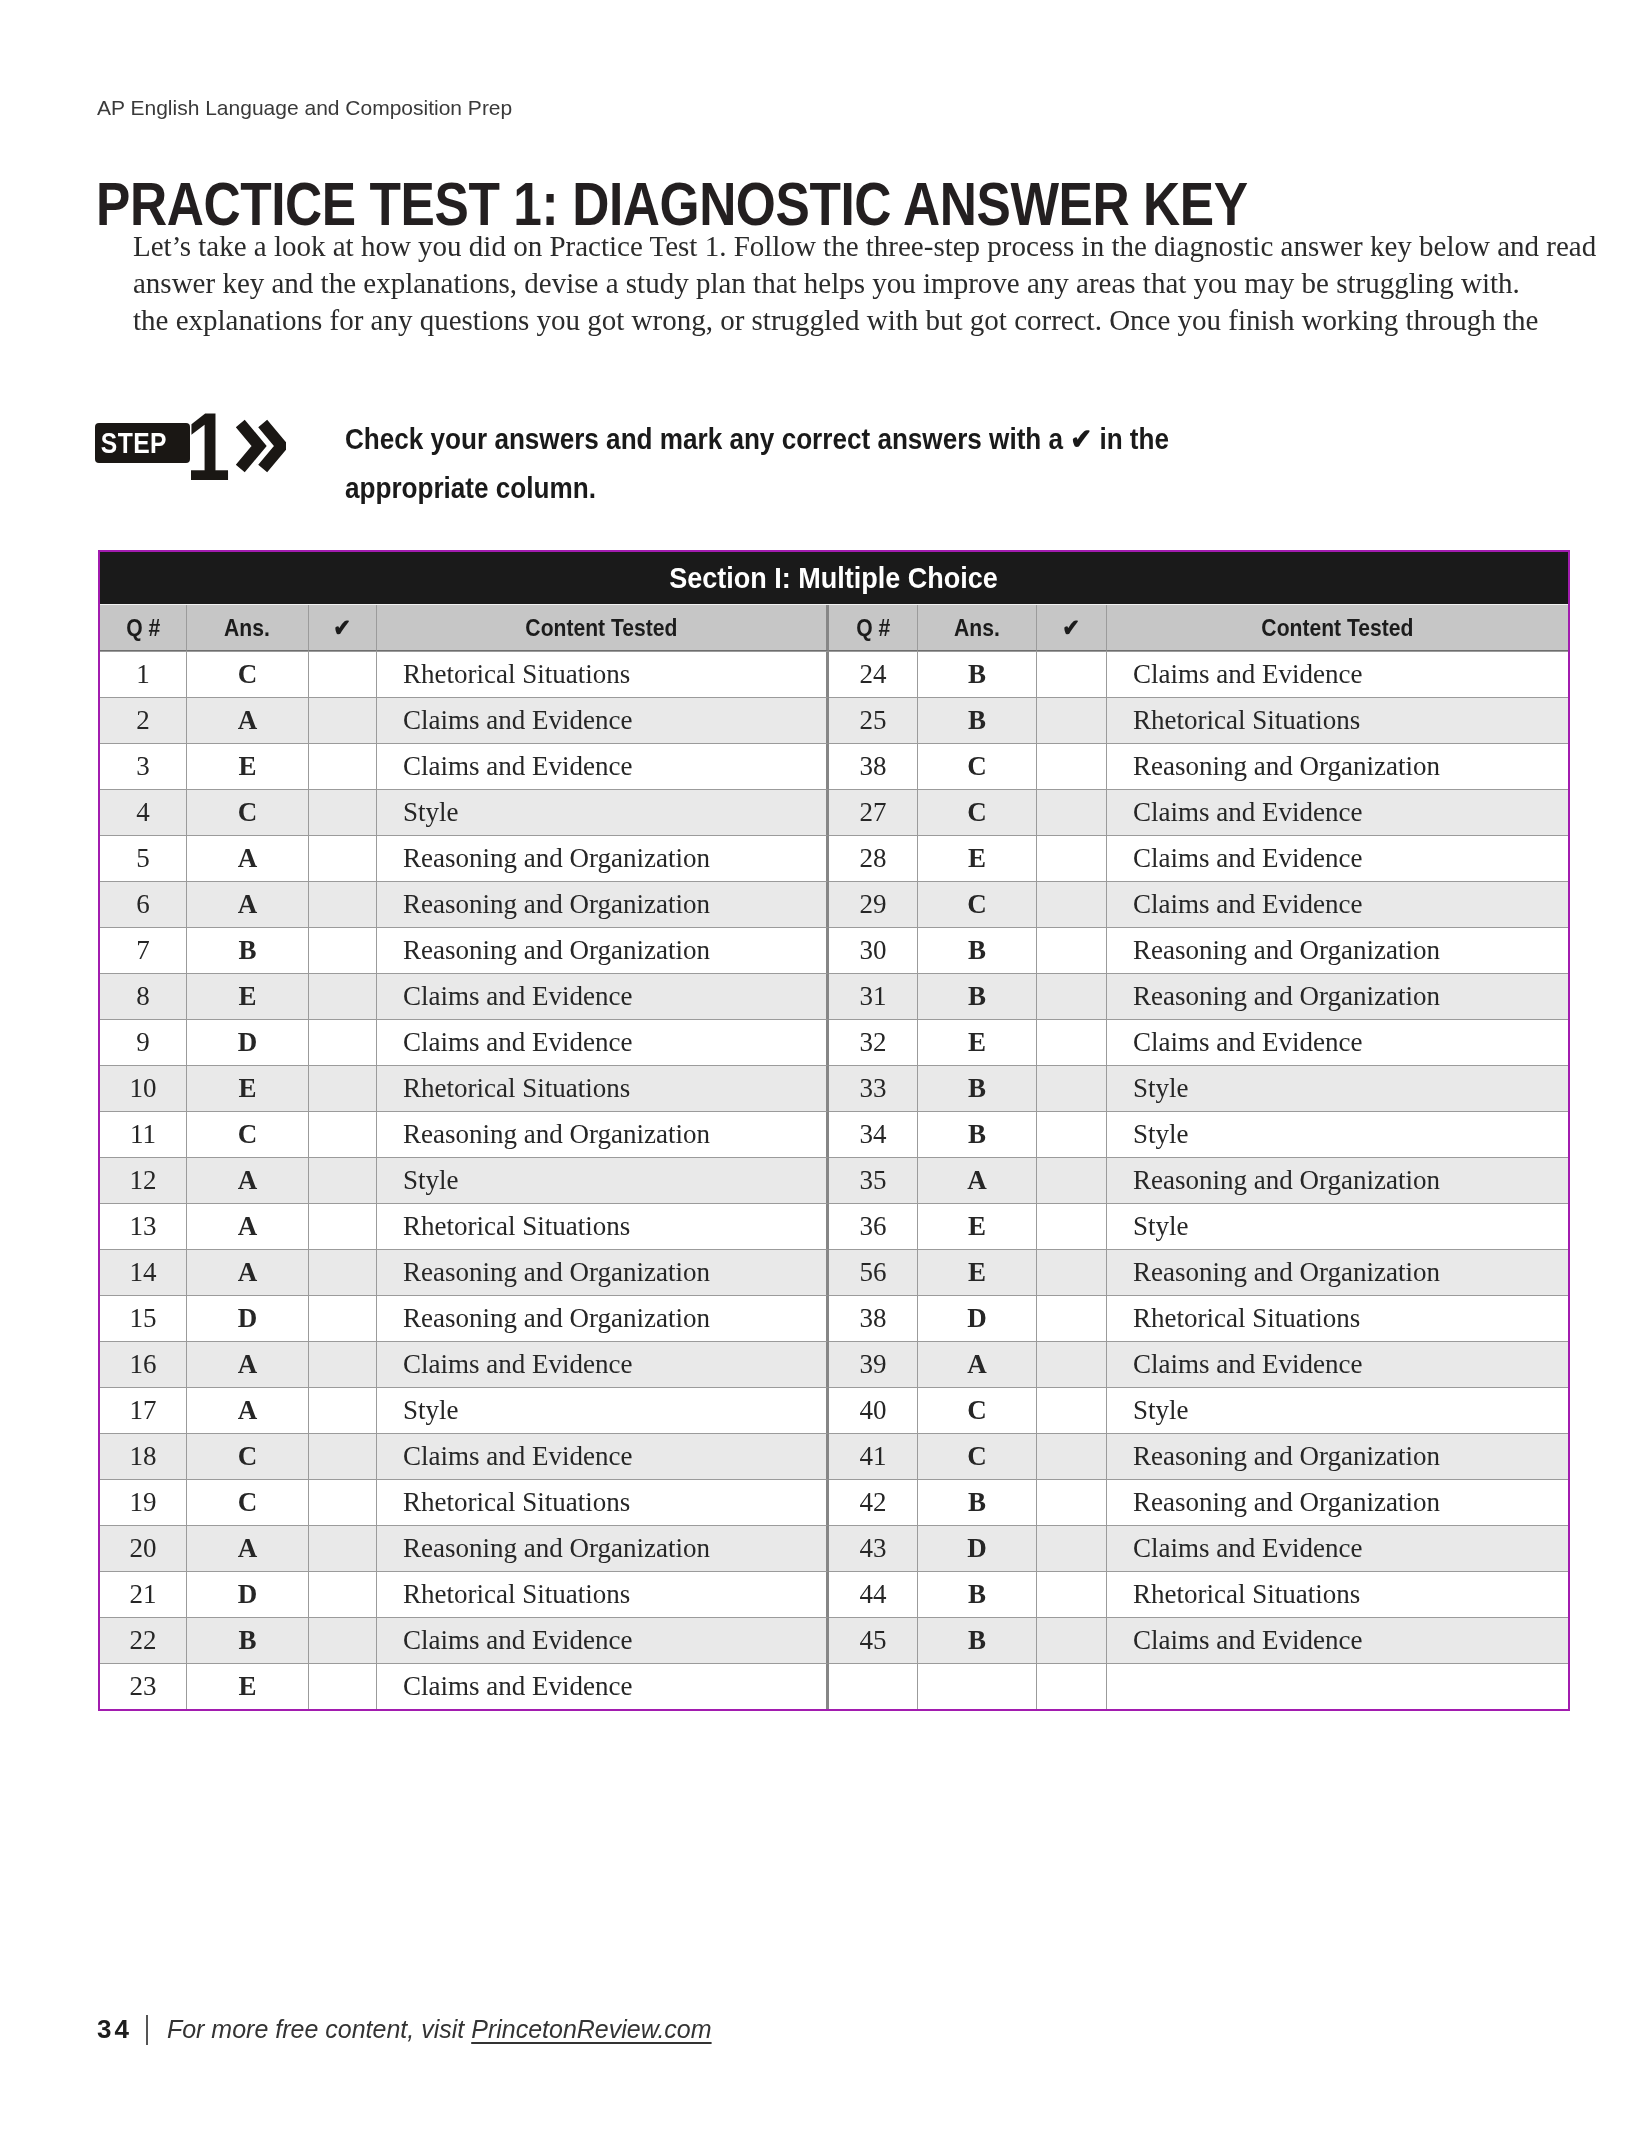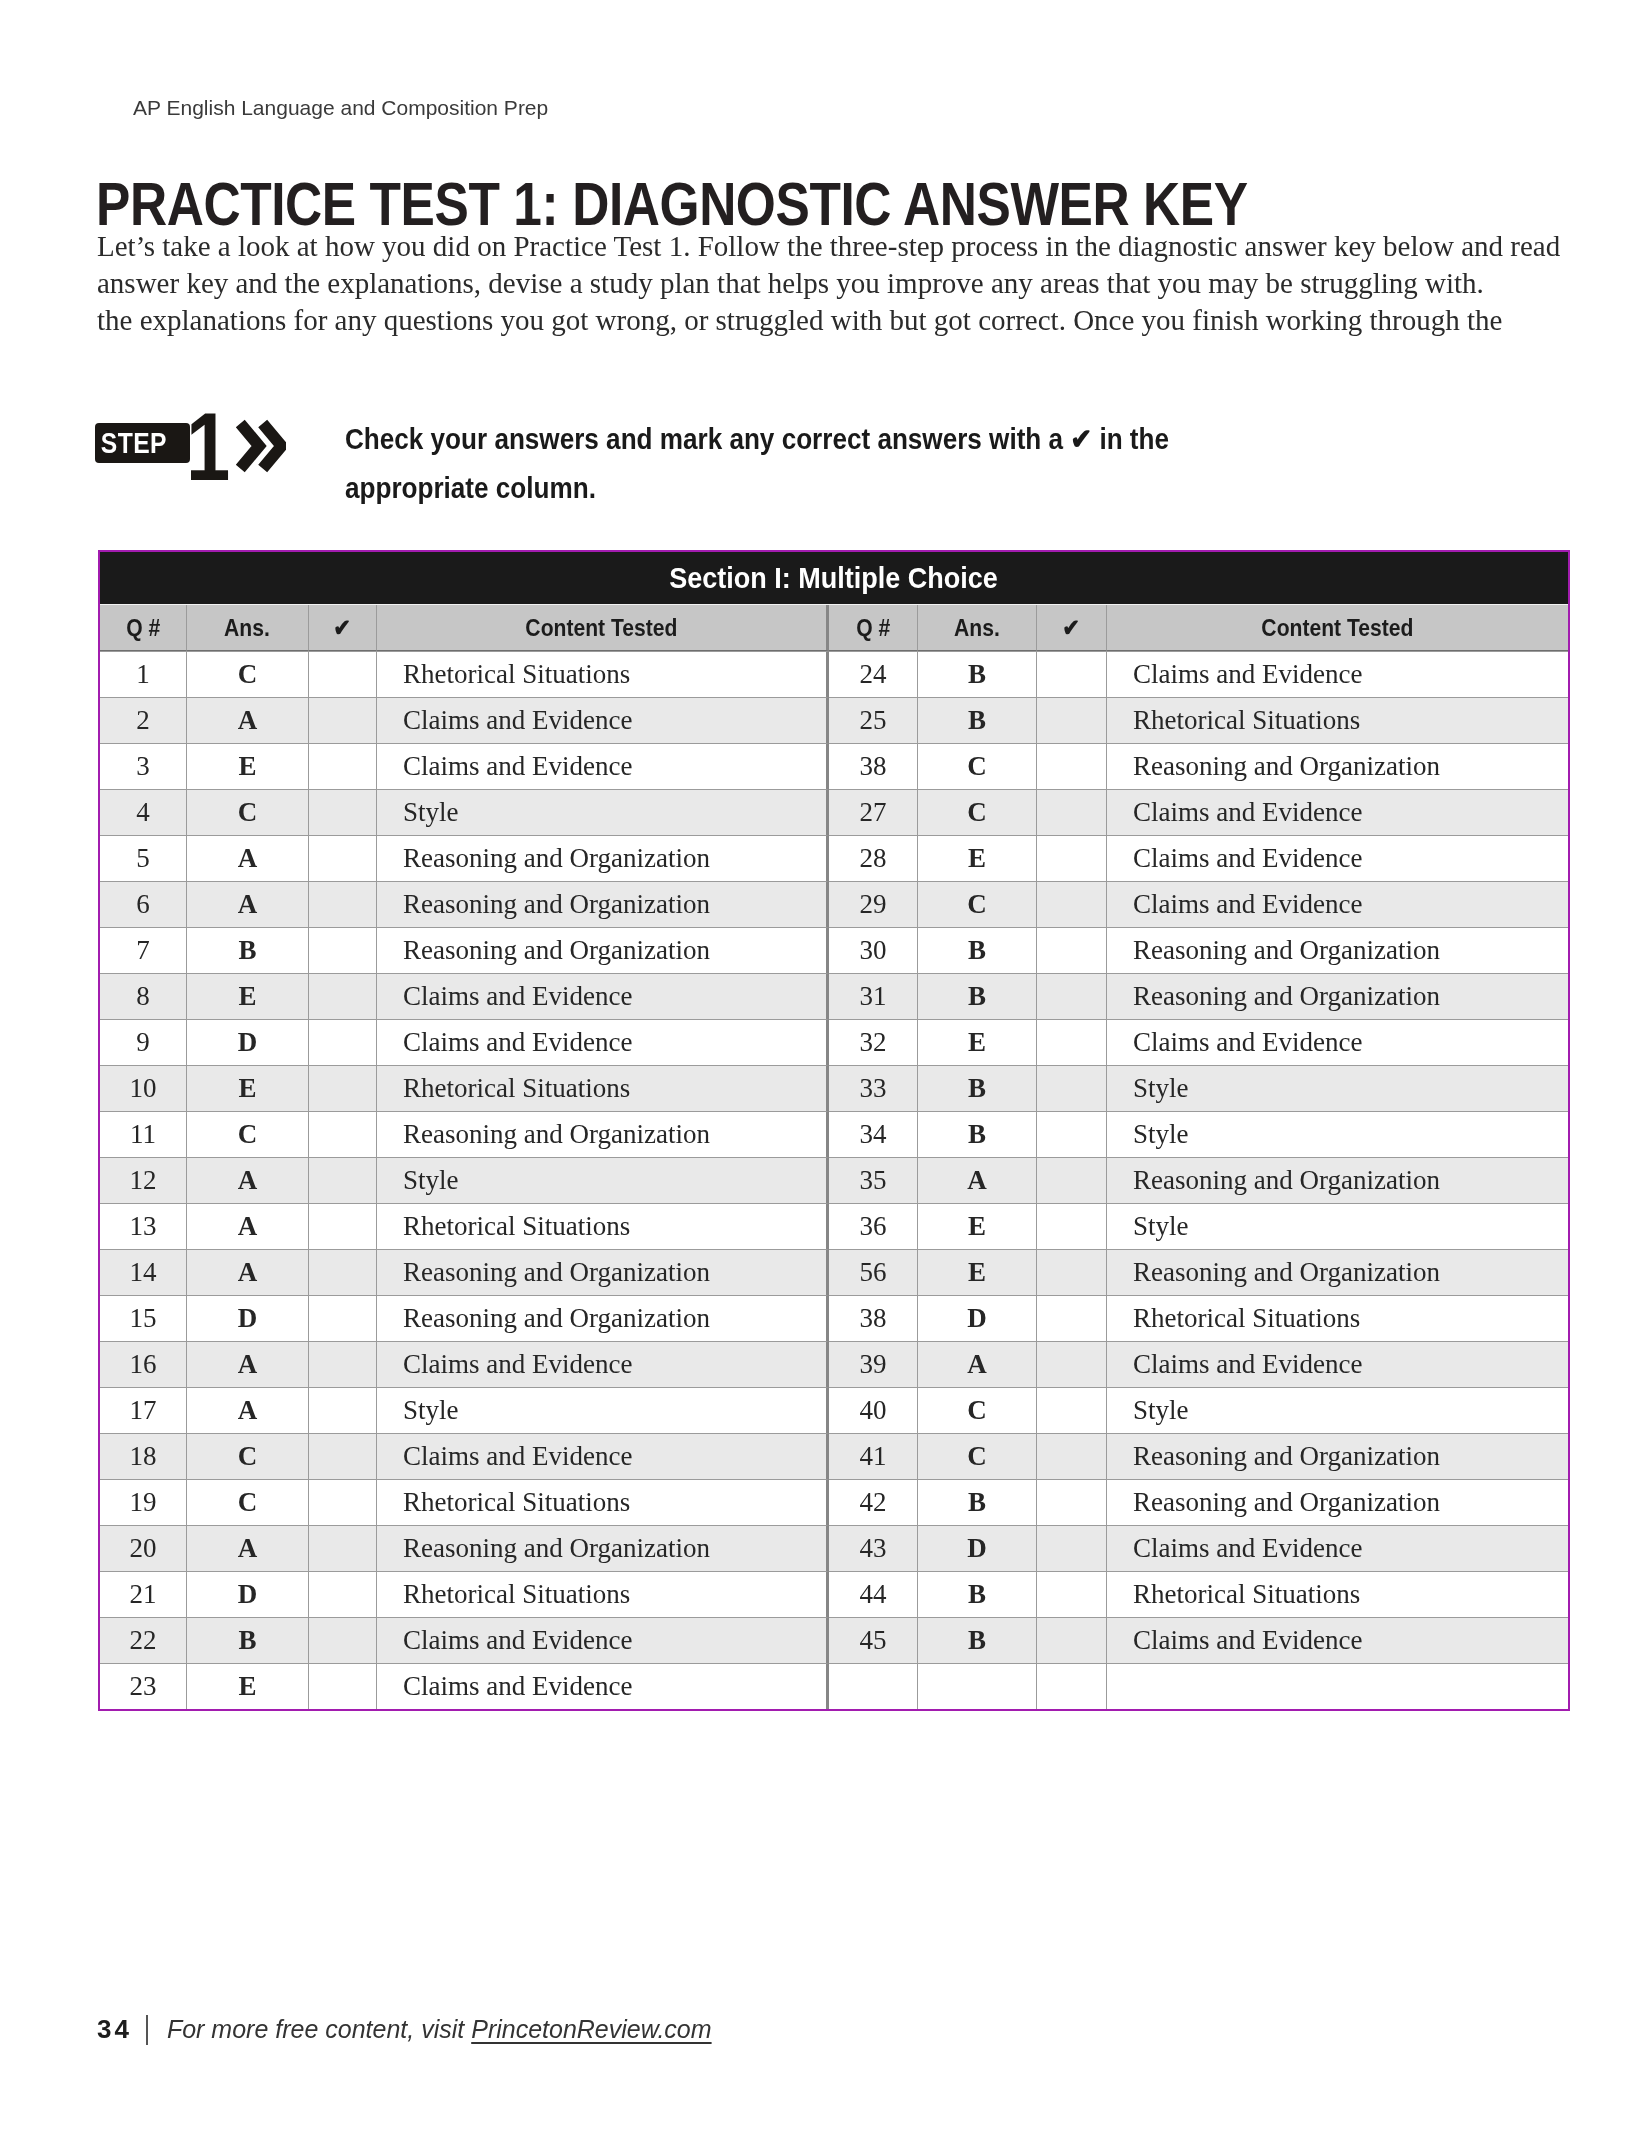--- a/index.html
+++ b/index.html
@@ -2,26 +2,26 @@
 <html><head>
 <meta charset="utf-8">
 <style>
   html,body{margin:0;padding:0;background:#ffffff;}
   .page{position:relative;width:1640px;height:2129px;background:#ffffff;overflow:hidden;
         font-family:"Liberation Serif", serif;color:#222;}
   .cond{display:inline-block;transform:scaleX(0.88);transform-origin:0 50%;white-space:nowrap;}
   .cond-c{display:inline-block;transform:scaleX(0.88);transform-origin:50% 50%;white-space:nowrap;}
 
   .running-header{position:absolute;left:97px;top:96px;font-family:"Liberation Sans",sans-serif;
-        font-size:21px;color:#3a3a3a;margin-left:36px;}
+        font-size:21px;color:#3a3a3a;}
   .title{position:absolute;left:96px;top:168px;font-family:"Liberation Sans",sans-serif;
         font-weight:bold;font-size:62px;color:#231f20;letter-spacing:-0.5px;}
   .title .cond{transform:scaleX(0.83);}
   .intro{position:absolute;left:97px;top:228px;font-size:29px;line-height:37px;color:#2b2b2b;}
-  .intro span{display:block;white-space:nowrap;}
+  .intro span{display:block;white-space:nowrap;margin-left:36px;}
 
   .step-box{position:absolute;left:95px;top:423px;width:95px;height:40px;background:#1a1714;
         border-radius:4px;display:flex;align-items:center;}
   .step-box span{font-family:"Liberation Sans",sans-serif;font-weight:bold;font-size:29px;
         color:#ffffff;letter-spacing:0.5px;display:inline-block;transform:scaleX(0.85);}
   .step-num{position:absolute;left:186px;top:398px;width:48px;text-align:center;
         font-family:"Liberation Sans",sans-serif;font-weight:bold;font-size:97px;line-height:1;
         color:#1a1714;transform:scaleX(0.82);transform-origin:0 0;}
   .step-chevrons{position:absolute;left:234px;top:416px;}
   .instruction{position:absolute;left:345px;top:415px;font-family:"Liberation Sans",sans-serif;

